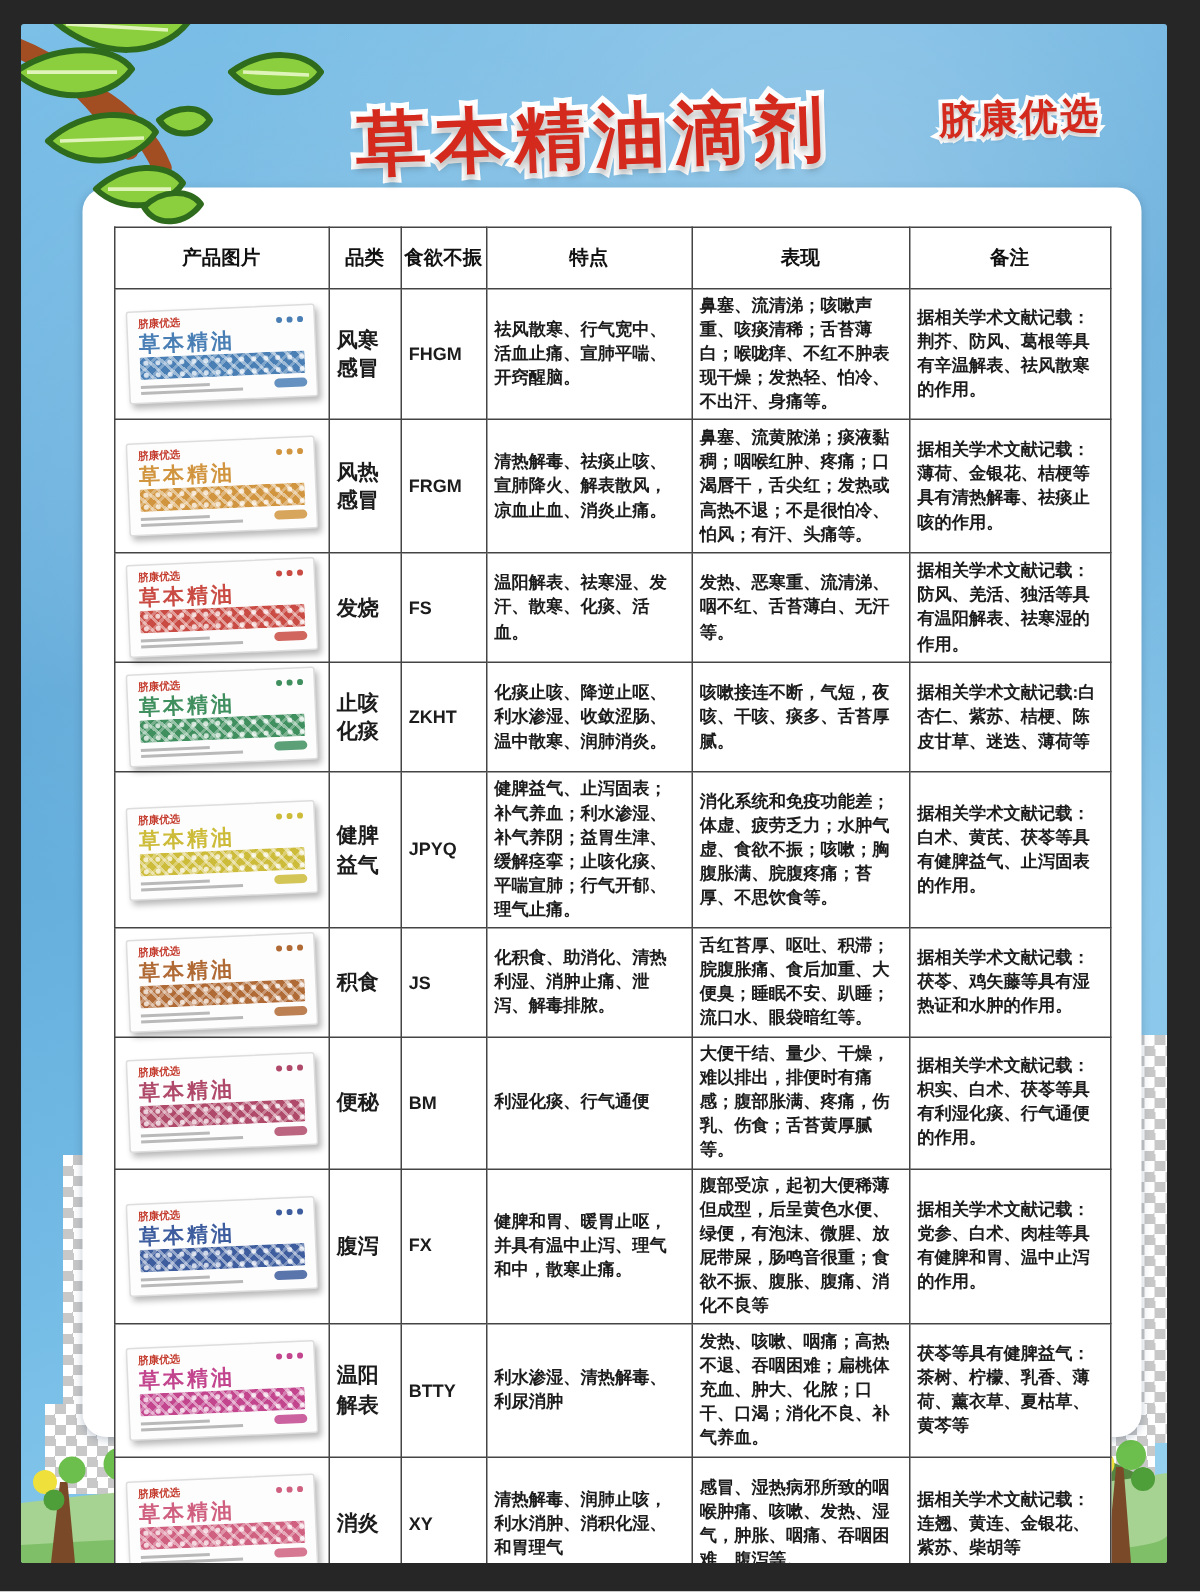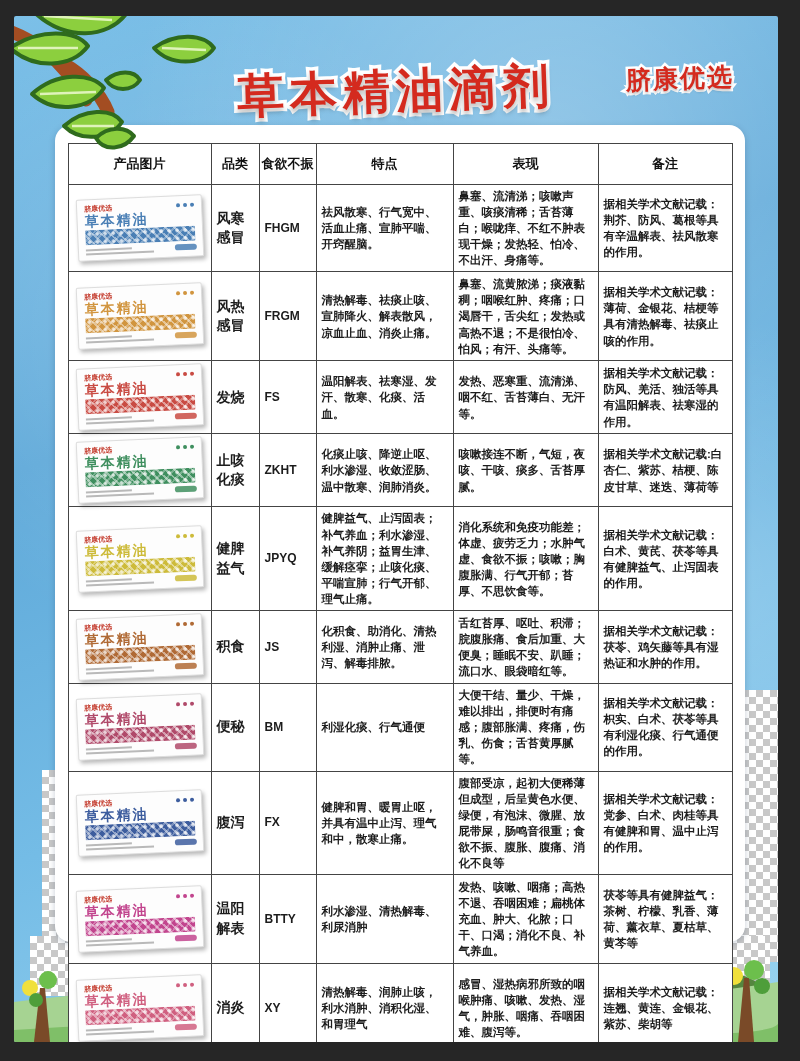--- a/index.html
+++ b/index.html
@@ -31,21 +31,21 @@
   .checker-left{left:28px;top:754px;width:40px;height:200px;}
 
   
   .landscape{position:absolute;left:0;bottom:0;width:100%;height:112px;z-index:2;}
 
   
   .branch{position:absolute;left:-10px;top:-8px;z-index:6;}
 
   
   .panel{position:absolute;left:41px;top:109px;width:690px;height:817px;background:#ffffff;border-radius:16px;
-    box-shadow:0 2px 6px rgba(30,60,90,.25);z-index:3;padding:0;}
+    box-shadow:0 2px 6px rgba(30,60,90,.25);z-index:3;padding:8px;}
   table.product-table{border-collapse:collapse;table-layout:fixed;width:664px;margin:18px auto 0 auto;background:#fff;}
   .product-table th,.product-table td{border:1px solid #444;vertical-align:middle;}
   .product-table th{height:36px;font-size:13px;font-weight:900;color:#111;text-align:center;padding:2px;}
   .product-table td{font-size:11.5px;font-weight:700;color:#1c1c1c;line-height:1.4;padding:3px 5px;text-align:left;}
   col.c1{width:143px}col.c2{width:48px}col.c3{width:57px}col.c4{width:137px}col.c5{width:145px}col.c6{width:134px}
   tbody tr:nth-child(1) td{height:78px}
   tbody tr:nth-child(2) td{height:82px}
   tbody tr:nth-child(3) td{height:62px}
   tbody tr:nth-child(4) td{height:64px}
   tbody tr:nth-child(5) td{height:82px}
@@ -285,21 +285,21 @@
         <div class="pbox-lines">
                     <i></i>
                     <i></i>
                   </div>
         <div class="pbox-pill"></div>
       </div>
     </td>
     <td class="c-cat">健脾益气</td>
     <td class="c-pin">JPYQ</td>
     <td class="c-feat">健脾益气、止泻固表；补气养血；利水渗湿、补气养阴；益胃生津、缓解痉挛；止咳化痰、平喘宣肺；行气开郁、理气止痛。</td>
-    <td class="c-sym">消化系统和免疫功能差；体虚、疲劳乏力；水肿气虚、食欲不振；咳嗽；胸腹胀满、行气开郁；苔厚、不思饮食等。</td>
+    <td class="c-sym">消化系统和免疫功能差；体虚、疲劳乏力；水肿气虚、食欲不振；咳嗽；胸腹胀满、脘腹疼痛；苔厚、不思饮食等。</td>
     <td class="c-note">据相关学术文献记载：白术、黄芪、茯苓等具有健脾益气、止泻固表的作用。</td>
   </tr>
 
   <tr>
     <td class="c-img">
       <div class="pbox" style="--tint: #b06a35;">
         <div class="pbox-top">
           <span class="pbox-brand">脐康优选</span>
           <span class="pbox-dots">
                       <i></i>

